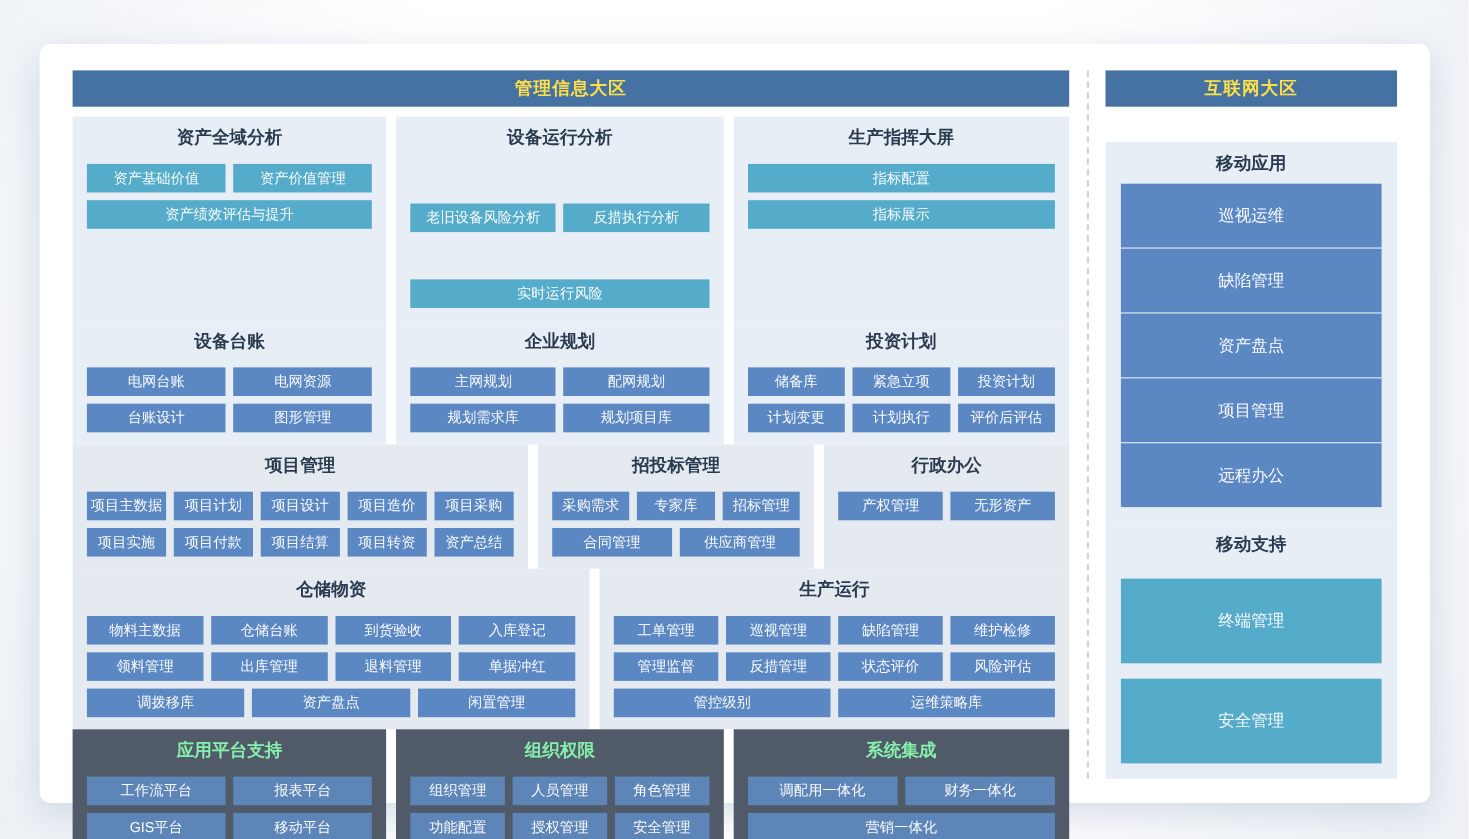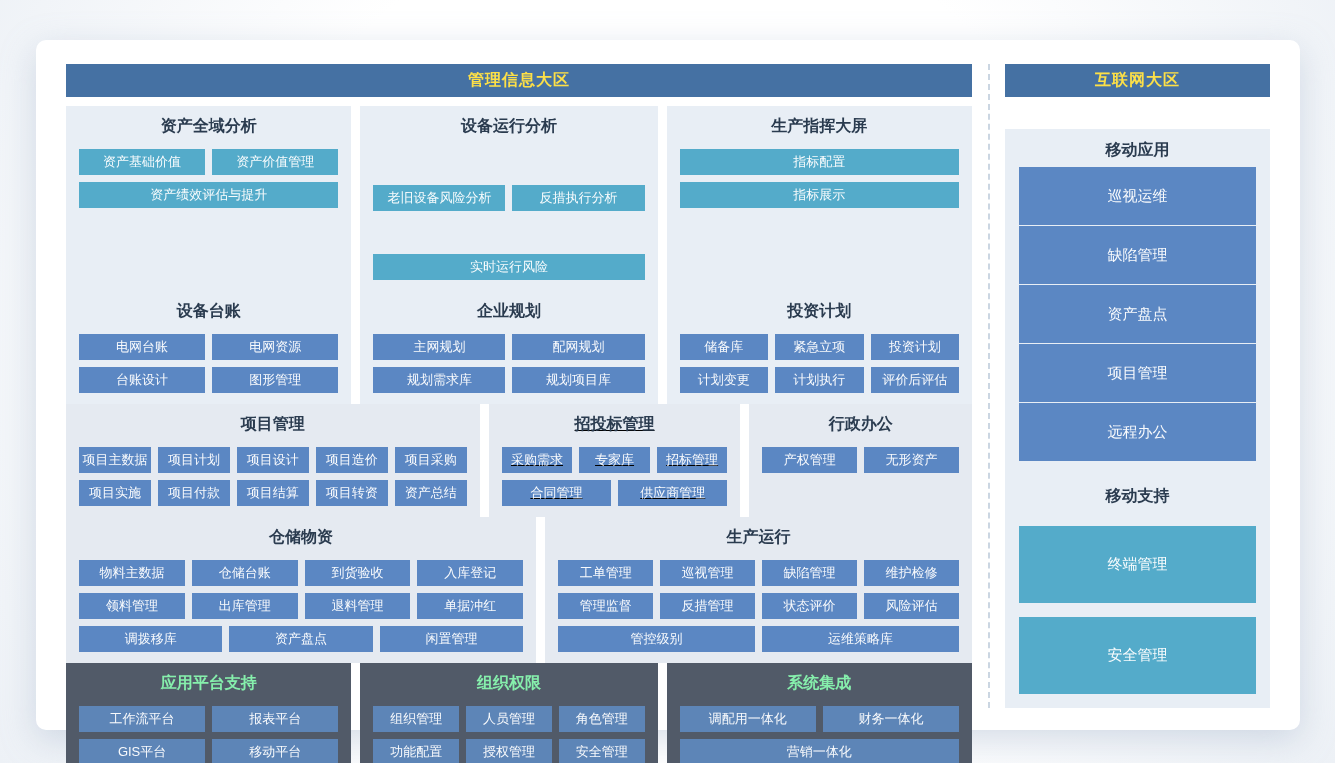--- a/index.html
+++ b/index.html
@@ -139,21 +139,21 @@
               <div class="btn">项目采购</div>
             </div>
             <div class="btn-row">
               <div class="btn">项目实施</div>
               <div class="btn">项目付款</div>
               <div class="btn">项目结算</div>
               <div class="btn">项目转资</div>
               <div class="btn">资产总结</div>
             </div>
           </div>
-          <div class="card alt" style="flex-grow: 248; flex-basis: 0px; text-decoration: underline;">
+          <div class="card alt" style="flex-grow: 248; flex-basis: 0px;">
             <div class="card-title">招投标管理</div>
             <div class="btn-row">
               <div class="btn">采购需求</div>
               <div class="btn">专家库</div>
               <div class="btn">招标管理</div>
             </div>
             <div class="btn-row">
               <div class="btn">合同管理</div>
               <div class="btn">供应商管理</div>
             </div>

